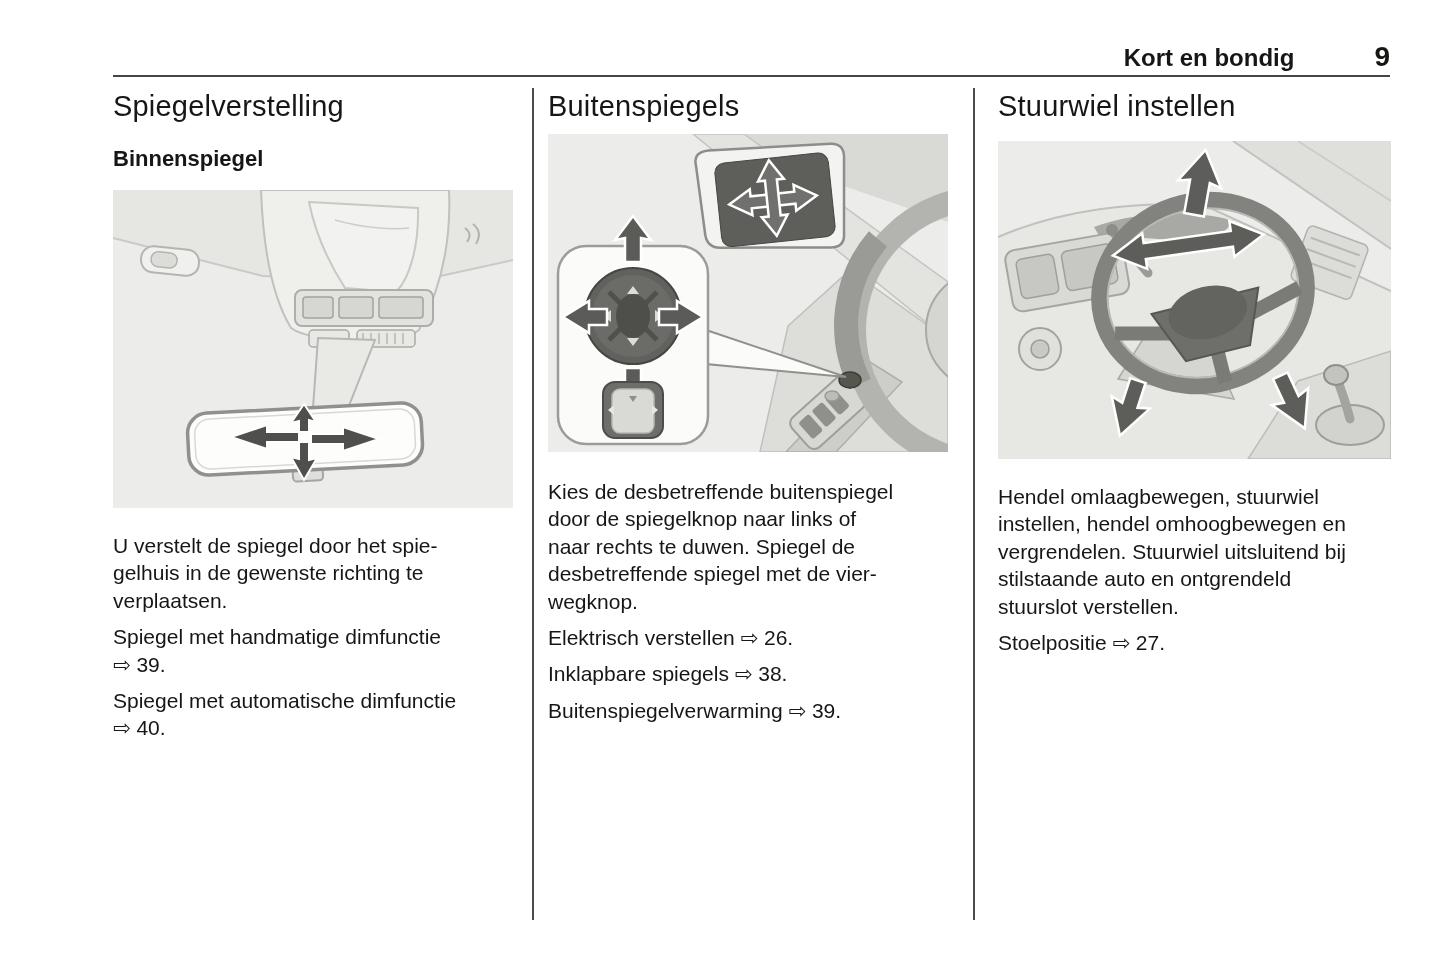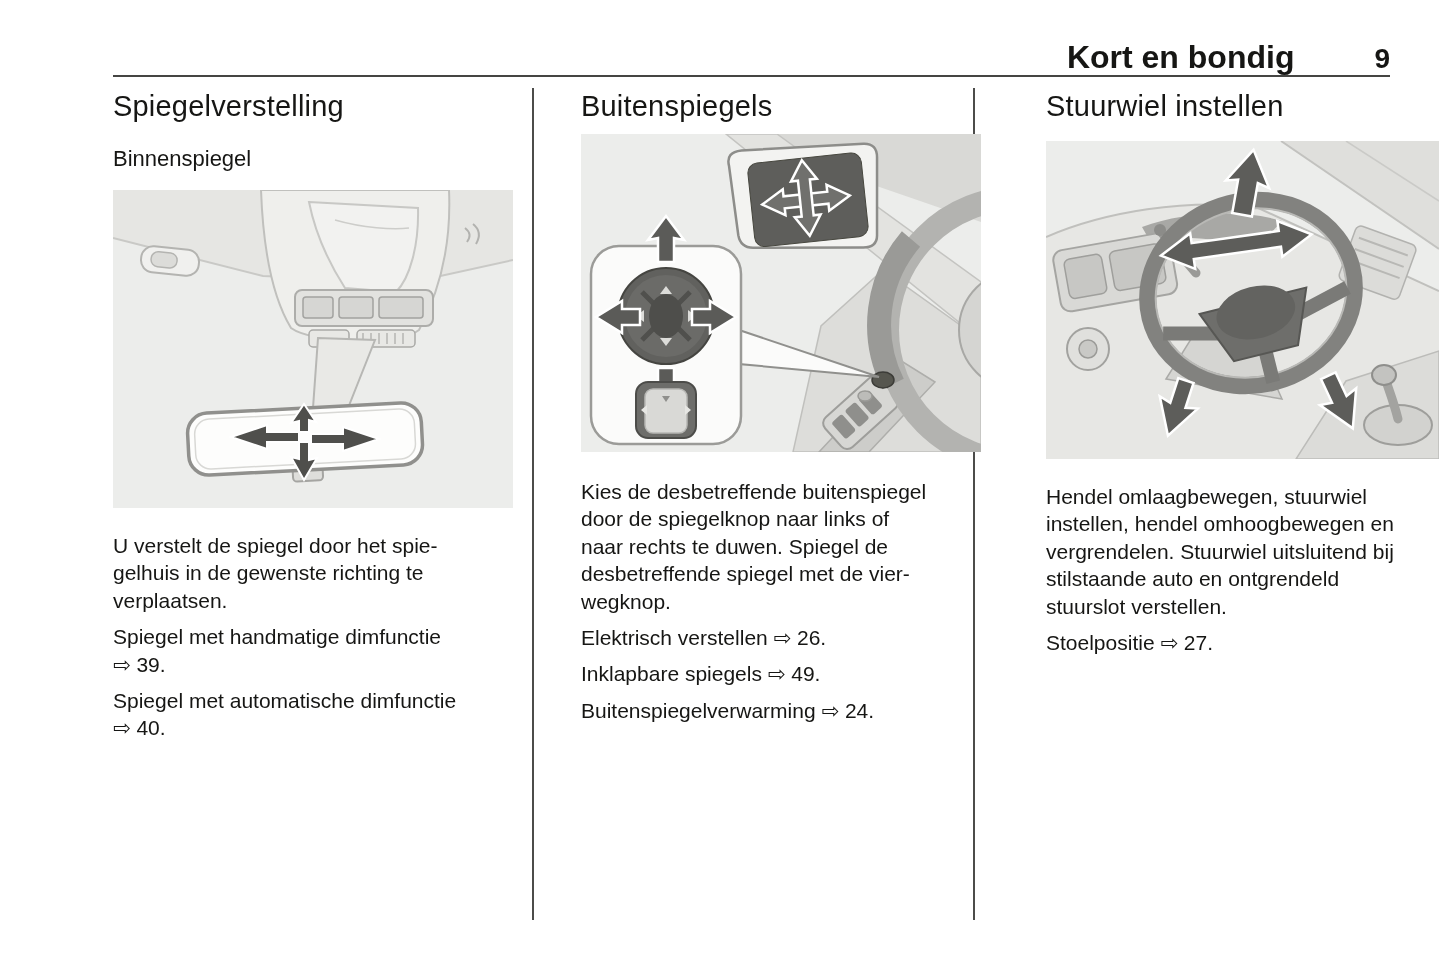--- a/index.html
+++ b/index.html
@@ -5,37 +5,37 @@
   html,body { margin:0; padding:0; }
   body {
     width:1445px; height:966px; position:relative; overflow:hidden;
     background:#ffffff; color:#161614;
     font-family:"Liberation Sans","DejaVu Sans",sans-serif;
   }
   .page-header {
     position:absolute; top:40px; left:113px; width:1277px;
     display:flex; justify-content:flex-end; align-items:baseline;
   }
-  .header-title { font-size:32px; font-weight:bold; line-height:34px; }
+  .header-title { font-size:24px; font-weight:bold; line-height:34px; }
   .header-page  { font-size:28px; font-weight:bold; line-height:34px; margin-left:80px; }
   .header-rule {
     position:absolute; top:75px; left:113px; width:1277px; height:2px;
     background:#454543;
   }
   .col-sep {
     position:absolute; top:88px; height:832px; width:2px; background:#4c4c4a;
   }
   #sep1 { left:532px; }
   #sep2 { left:973px; }
   .col { position:absolute; top:88px; }
   #col1 { left:113px;  width:400px; }
-  #col2 { left:581px;  width:400px; }
-  #col3 { left:998px;  width:394px;margin-left:48px; }
+  #col2 { left:548px;  width:400px; }
+  #col3 { left:998px;  width:394px; }
   .col h2 { font-size:29px; font-weight:normal; line-height:33px; margin:2px 0 0 0; letter-spacing:0.2px; }
-  .col h3 { font-size:22px; font-weight:normal; line-height:26px; margin:23px 0 0 0; }
+  .col h3 { font-size:22px; font-weight:bold; line-height:26px; margin:23px 0 0 0; }
   .fig { margin:0; line-height:0; }
   #col1 .fig { margin:18px 0 24px 0; }
   #col2 .fig { margin:11px 0 26px 0; }
   #col3 .fig { margin:18px 0 24px 0; }
   .col p {
     font-size:21px; line-height:27.4px; margin:0 0 9px 0;
     white-space:pre-line;
   }
 </style>
 </head>
@@ -156,22 +156,22 @@
           </g>
         </g>
       </svg>
     </figure>
     <p>Kies de desbetreffende buitenspiegel
 door de spiegelknop naar links of
 naar rechts te duwen. Spiegel de
 desbetreffende spiegel met de vier-
 wegknop.</p>
     <p>Elektrisch verstellen ⇨ 26.</p>
-    <p>Inklapbare spiegels ⇨ 49.</p>
-    <p>Buitenspiegelverwarming ⇨ 24.</p>
+    <p>Inklapbare spiegels ⇨ 38.</p>
+    <p>Buitenspiegelverwarming ⇨ 39.</p>
   </section>
 
   <section class="col" id="col3">
     <h2>Stuurwiel instellen</h2>
     <figure class="fig">
       <svg width="393" height="318" viewBox="0 0 393 318">
         <rect width="393" height="318" fill="#ecedeb"></rect>
         <path d="M235,0 L393,0 L393,108 Z" fill="#dfdfdc"></path>
         <path d="M235,0 L393,108" stroke="#c2c2bf" stroke-width="2" fill="none"></path>
         <path d="M300,0 L393,60" stroke="#cacac7" stroke-width="1.5"></path>

